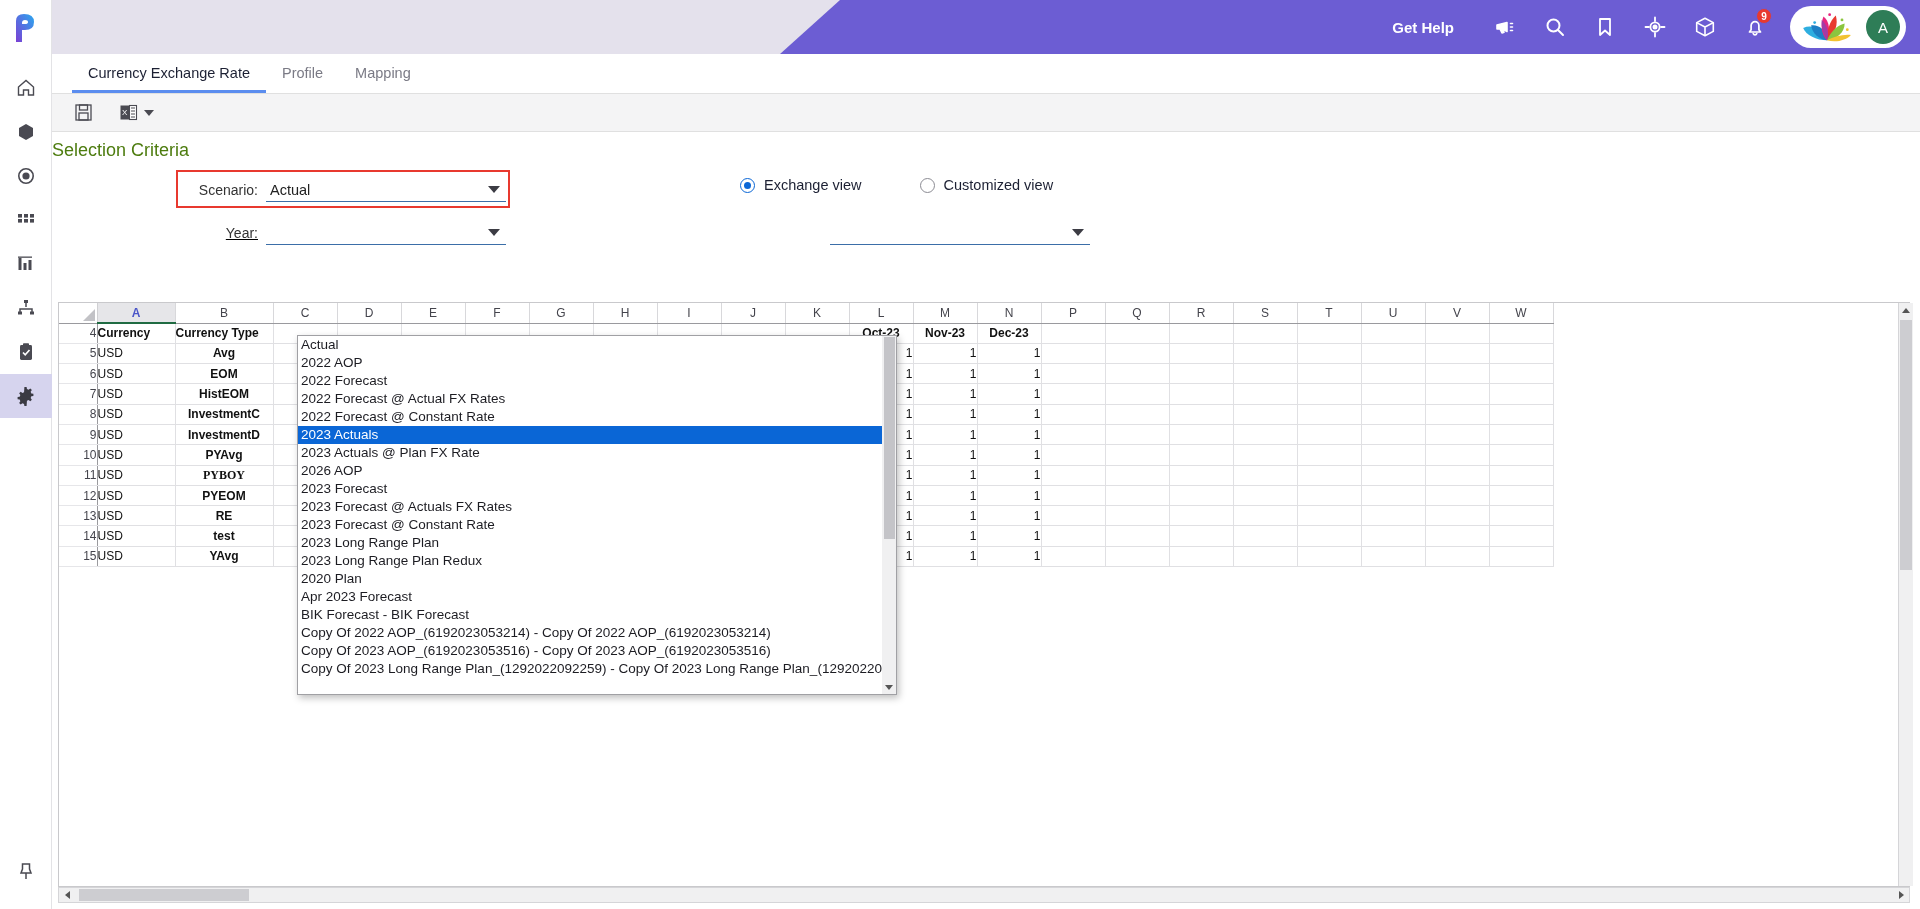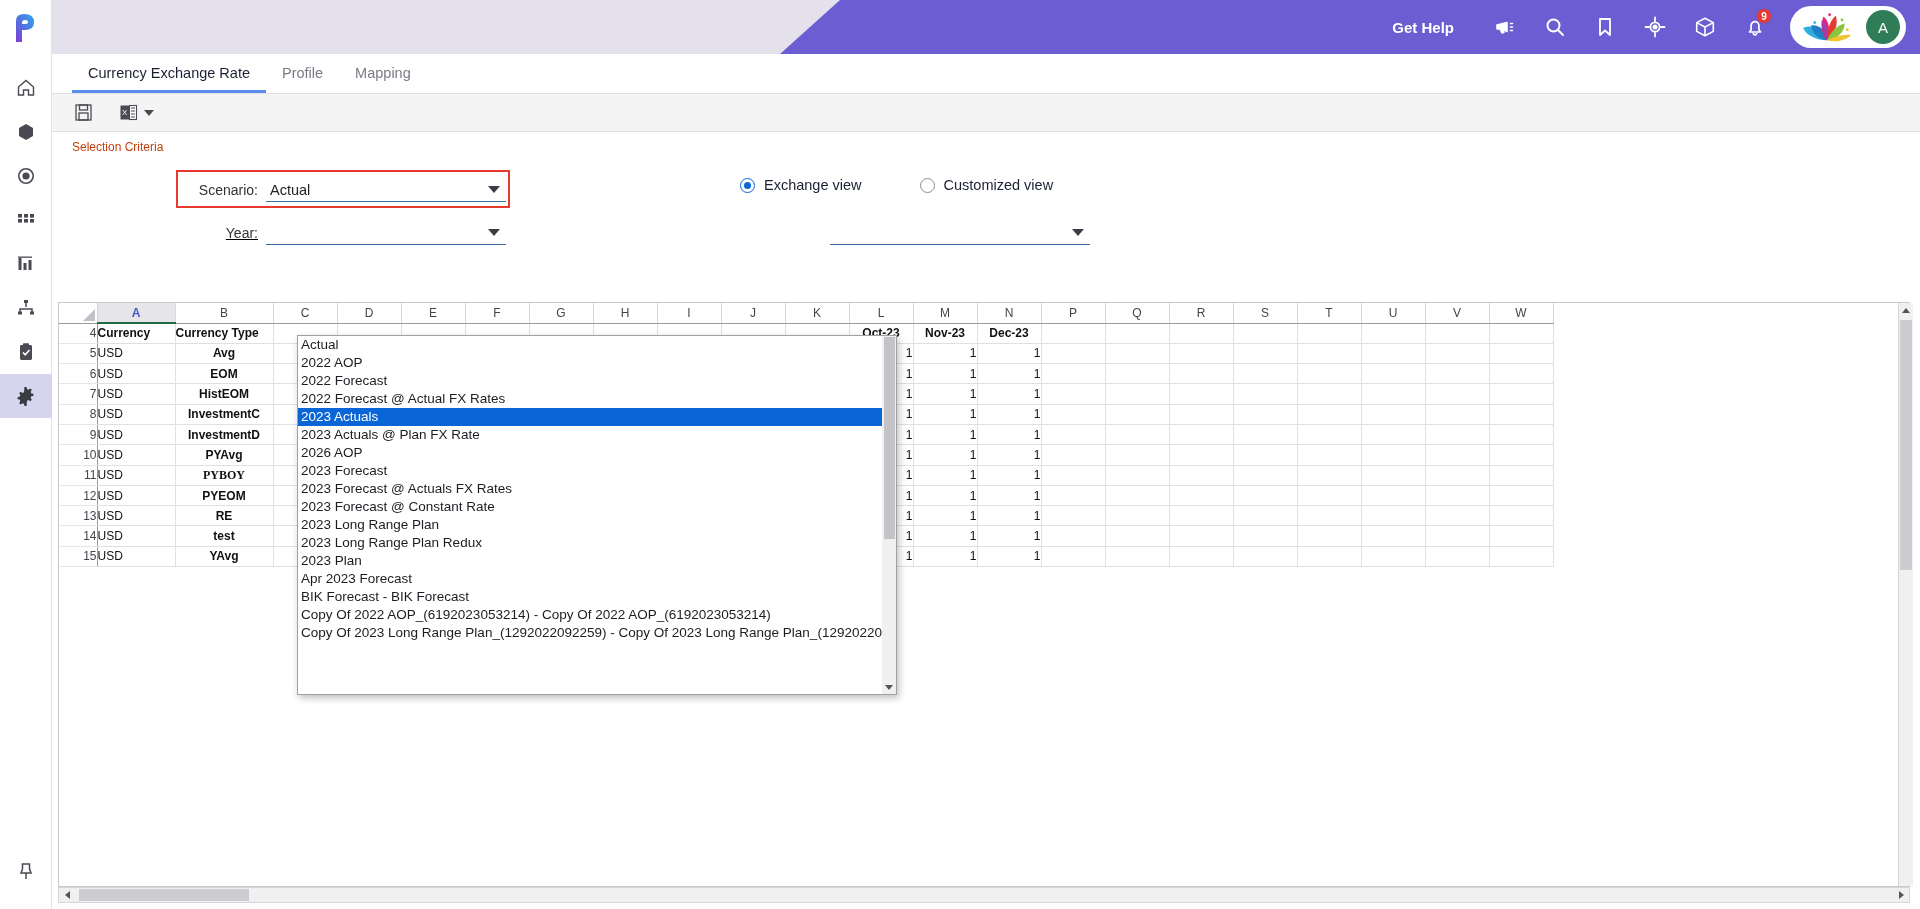--- a/index.html
+++ b/index.html
@@ -89,21 +89,21 @@
   }
   .tb-btn { display: flex; align-items: center; gap: 6px; cursor: pointer; }
   .caret-dn {
     width: 0; height: 0; border-left: 5px solid transparent; border-right: 5px solid transparent;
     border-top: 6px solid #4a4a52;
   }
 
   
   .content { position: absolute; left: 52px; top: 132px; right: 0; bottom: 0; background: #fff; }
   .sec-title {
-    position: absolute; left: 20px; top: 8px; font-size: 12px; color: #c2410c;
+    position: absolute; left: 0; top: 8px; font-size: 18px; color: #4d7c0f;
   }
 
   
   .scenario-box {
     position: absolute; left: 124px; top: 38px; width: 334px; height: 38px;
     border: 2px solid #e8392f; background: #fff;
   }
   .field-row { position: absolute; display: flex; align-items: center; }
   .field-label { font-size: 14px; color: #333; text-align: right; }
   .field-ctl {
@@ -766,32 +766,34 @@
           <span class="tri tri-r"></span>
         </div>
     </div>
 
     <div class="dropdown">
       <div class="dd-list">
           <div class="dd-item">Actual</div>
           <div class="dd-item">2022 AOP</div>
           <div class="dd-item">2022 Forecast</div>
           <div class="dd-item">2022 Forecast @ Actual FX Rates</div>
+          <div class="dd-item">2022 Forecast @ Constant Rate</div>
           <div class="dd-item sel">2023 Actuals</div>
           <div class="dd-item">2023 Actuals @ Plan FX Rate</div>
           <div class="dd-item">2026 AOP</div>
           <div class="dd-item">2023 Forecast</div>
           <div class="dd-item">2023 Forecast @ Actuals FX Rates</div>
           <div class="dd-item">2023 Forecast @ Constant Rate</div>
           <div class="dd-item">2023 Long Range Plan</div>
           <div class="dd-item">2023 Long Range Plan Redux</div>
-          <div class="dd-item">2023 Plan</div>
+          <div class="dd-item">2020 Plan</div>
           <div class="dd-item">Apr 2023 Forecast</div>
           <div class="dd-item">BIK Forecast - BIK Forecast</div>
           <div class="dd-item">Copy Of 2022 AOP_(6192023053214) - Copy Of 2022 AOP_(6192023053214)</div>
+          <div class="dd-item">Copy Of 2023 AOP_(6192023053516) - Copy Of 2023 AOP_(6192023053516)</div>
           <div class="dd-item">Copy Of 2023 Long Range Plan_(1292022092259) - Copy Of 2023 Long Range Plan_(1292022092259)</div>
         </div>
       <div class="dd-scroll">
         <div class="dd-thumb"></div>
         <div style="flex:1"></div>
         <div class="dd-sbtn">
             <span class="tri tri-d"></span>
           </div>
       </div>
     </div>

